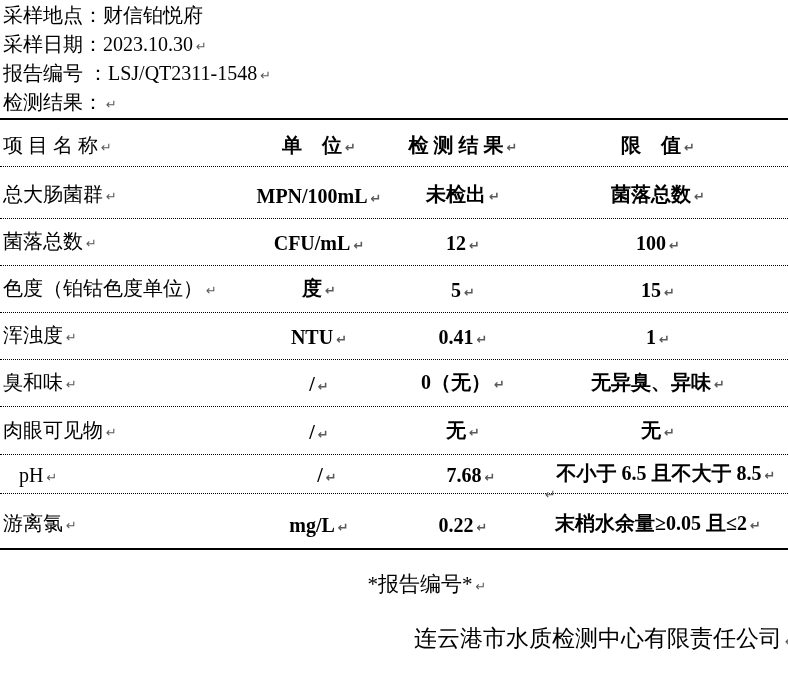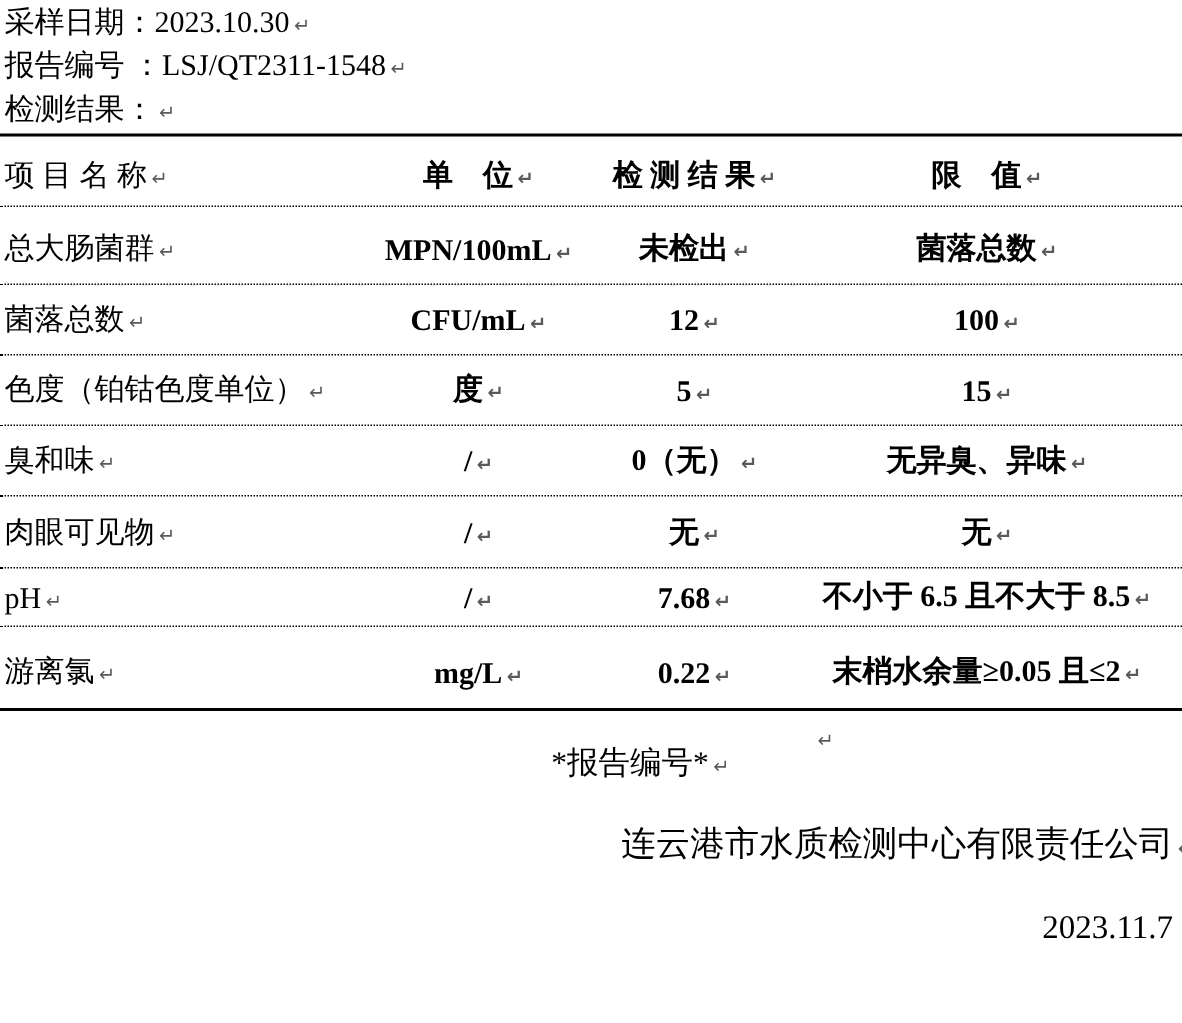--- a/index.html
+++ b/index.html
@@ -50,21 +50,21 @@
   .t-row > div { padding-bottom: 10px; }
   .t-row .c-name  { text-align: left; padding-left: 3px; }
   .t-row .c-unit, .t-row .c-result, .t-row .c-limit { text-align: center; font-weight: bold; }
 
   .t-head { height: 47px; }
   .t-head > div { padding-bottom: 7px; }
   .r0 { height: 52px; }
   .r1, .r2, .r3, .r4 { height: 47px; }
   .r5 { height: 48px; }
   .r6 { height: 39px; }
-  .r6 > div { padding-bottom: 6px; }
+  .r6 > div { padding-bottom: 6px; margin-left: 16px; }
   .r7 { height: 54px; border-bottom: none; }
   .r7 > div { padding-bottom: 11px; }
 
   .lone-pilcrow {
     position: absolute;
     left: 542px; top: 487px;
   }
 
   
   .blank-note {
@@ -89,20 +89,21 @@
     padding-right: 6px;
     white-space: nowrap;
   }
 </style>
 </head>
 <body>
 
 <div class="page">
 
   <div class="doc-header">
+    <div><span>采样地点：财信铂悦府</span><span class="pilcrow"></span></div>
     <div><span>采样日期：2023.10.30</span><span class="pilcrow">↵</span></div>
     <div><span>报告编号 ：LSJ/QT2311-1548</span><span class="pilcrow">↵</span></div>
     <div><span>检测结果：</span><span class="pilcrow">↵</span></div>
   </div>
 
   <div class="report-table">
 
     <div class="t-row t-head">
       <div class="c-name"><span>项 目 名 称</span><span class="pilcrow">↵</span></div>
       <div class="c-unit"><span>单　位</span><span class="pilcrow">↵</span></div>
@@ -124,20 +125,26 @@
       <div class="c-limit"><span>100</span><span class="pilcrow">↵</span></div>
     </div>
 
     <div class="t-row r2">
       <div class="c-name"><span>色度（铂钴色度单位）</span><span class="pilcrow">↵</span></div>
       <div class="c-unit"><span>度</span><span class="pilcrow">↵</span></div>
       <div class="c-result"><span>5</span><span class="pilcrow">↵</span></div>
       <div class="c-limit"><span>15</span><span class="pilcrow">↵</span></div>
     </div>
 
+    <div class="t-row r3">
+      <div class="c-name"><span>浑浊度</span><span class="pilcrow">↵</span></div>
+      <div class="c-unit"><span>NTU</span><span class="pilcrow">↵</span></div>
+      <div class="c-result"><span>0.41</span><span class="pilcrow">↵</span></div>
+      <div class="c-limit"><span>1</span><span class="pilcrow">↵</span></div>
+    </div>
 
     <div class="t-row r4">
       <div class="c-name"><span>臭和味</span><span class="pilcrow">↵</span></div>
       <div class="c-unit"><span>/</span><span class="pilcrow">↵</span></div>
       <div class="c-result"><span>0（无）</span><span class="pilcrow">↵</span></div>
       <div class="c-limit"><span>无异臭、异味</span><span class="pilcrow">↵</span></div>
     </div>
 
     <div class="t-row r5">
       <div class="c-name"><span>肉眼可见物</span><span class="pilcrow">↵</span></div>

